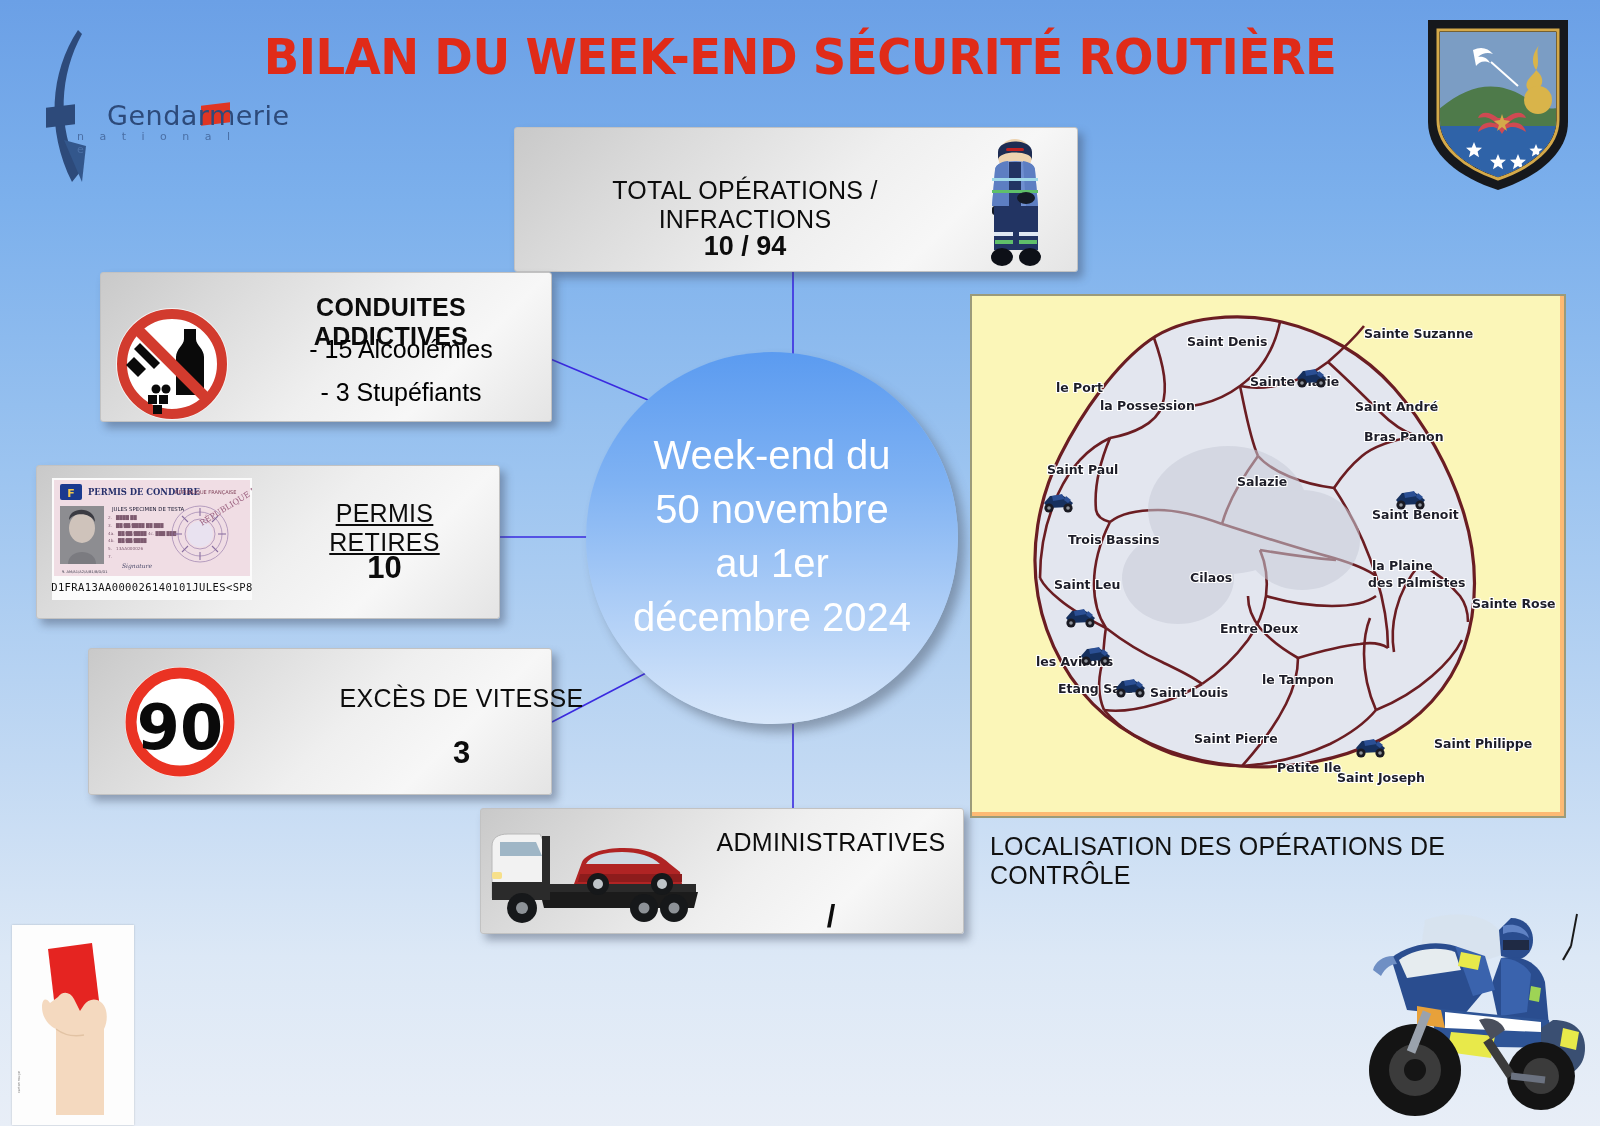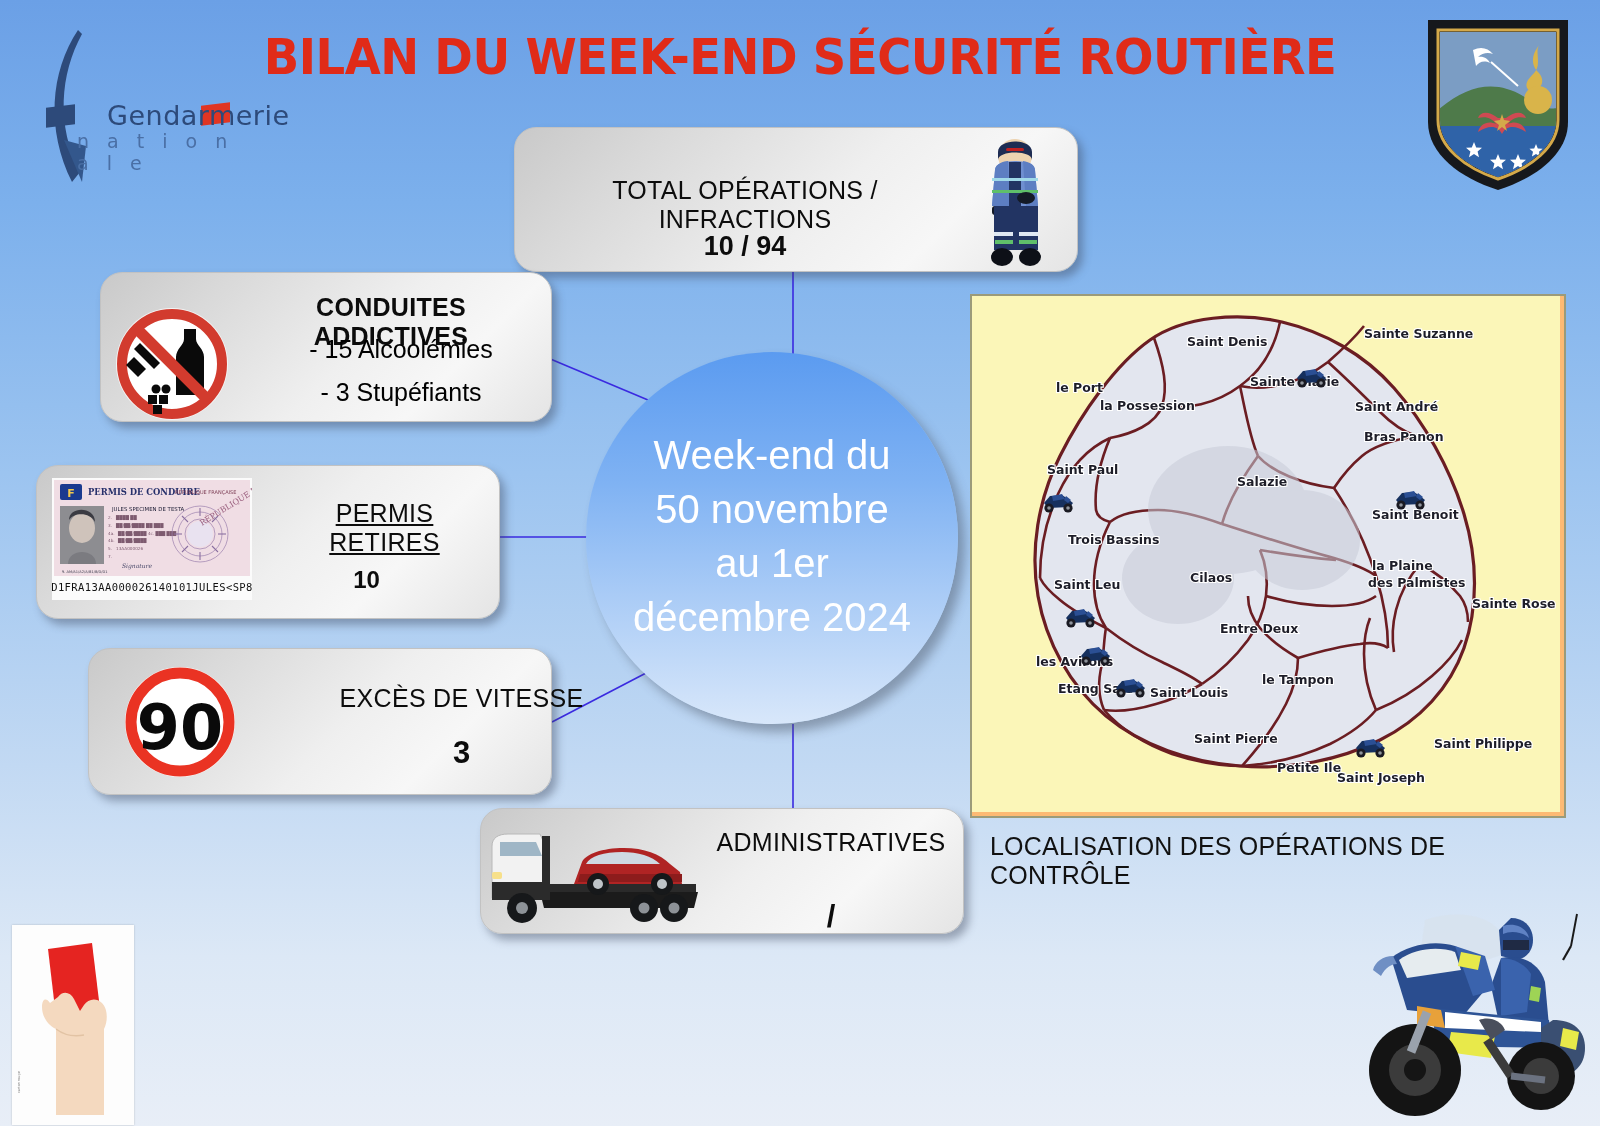--- a/index.html
+++ b/index.html
@@ -16,32 +16,32 @@
     color:#e02b18;white-space:nowrap;
     transform:scaleX(0.93);transform-origin:center top;
   }
   
   #logo{position:absolute;left:20px;top:22px;width:230px;height:170px;}
   #logo .txt1{
     position:absolute;left:55px;top:78px;font-size:27px;color:#2d4a7a;
     font-family:"DejaVu Sans", sans-serif;letter-spacing:0.5px;padding-left:32px;
   }
   #logo .txt2{
-    position:absolute;left:57px;top:108px;font-size:19px;color:#4a6fa5;
+    position:absolute;left:57px;top:108px;font-size:11px;color:#4a6fa5;
     letter-spacing:6px;font-family:"DejaVu Sans", sans-serif;
   }
   #logo .bar-blue{position:absolute;left:26px;top:84px;width:29px;height:20px;background:#2d4a7a;
     transform:skewY(-7deg);}
   #logo .bar-red{position:absolute;left:181px;top:82px;width:29px;height:20px;background:#e03523;
     transform:skewY(-7deg);}
   
   #shield{position:absolute;left:1418px;top:14px;width:160px;height:180px;}
   
   .box{
-    position:absolute;border-radius:22px;
+    position:absolute;border-radius:3px;
     background:linear-gradient(135deg,#c9c9c9 0%,#d9d9d9 22%,#efefef 55%,#f7f7f7 75%,#e4e4e4 100%);
     box-shadow:5px 6px 9px rgba(60,70,90,.42);
     border:1px solid #c2c2c2;
   }
   .box .lbl{
     font-family:"Liberation Sans", sans-serif;
     color:#0c0c0c;font-size:25px;letter-spacing:.3px;text-align:center;
   }
   .box .val{
     font-family:"Liberation Sans", sans-serif;
@@ -52,21 +52,21 @@
   #box-total .lbl{position:absolute;left:20px;top:48px;width:420px;}
   #box-total .val{position:absolute;left:20px;top:103px;width:420px;}
 
   #box-addict{left:100px;top:272px;width:450px;height:148px;}
   #box-addict .lbl{position:absolute;left:140px;top:20px;width:300px;font-weight:600;}
   #box-addict .l1{position:absolute;left:150px;top:62px;width:300px;font-size:25px;text-align:center;}
   #box-addict .l2{position:absolute;left:150px;top:105px;width:300px;font-size:25px;text-align:center;}
 
   #box-permis{left:36px;top:465px;width:462px;height:152px;}
   #box-permis .lbl{position:absolute;left:240px;top:33px;width:215px;text-decoration:underline;}
-  #box-permis .val{position:absolute;left:222px;top:84px;width:215px;font-size:24px;margin-top:16px;}
+  #box-permis .val{position:absolute;left:240px;top:84px;width:215px;font-size:31px;}
 
   #box-speed{left:88px;top:648px;width:462px;height:145px;}
   #box-speed .lbl{position:absolute;left:240px;top:35px;width:265px;}
   #box-speed .val{position:absolute;left:240px;top:86px;width:265px;font-size:31px;}
 
   #box-four{left:480px;top:808px;width:482px;height:124px;}
   #box-four .lbl{position:absolute;left:230px;top:16px;width:240px;line-height:34px;}
   #box-four .val{position:absolute;left:230px;top:90px;width:240px;font-size:31px;}
 
   

